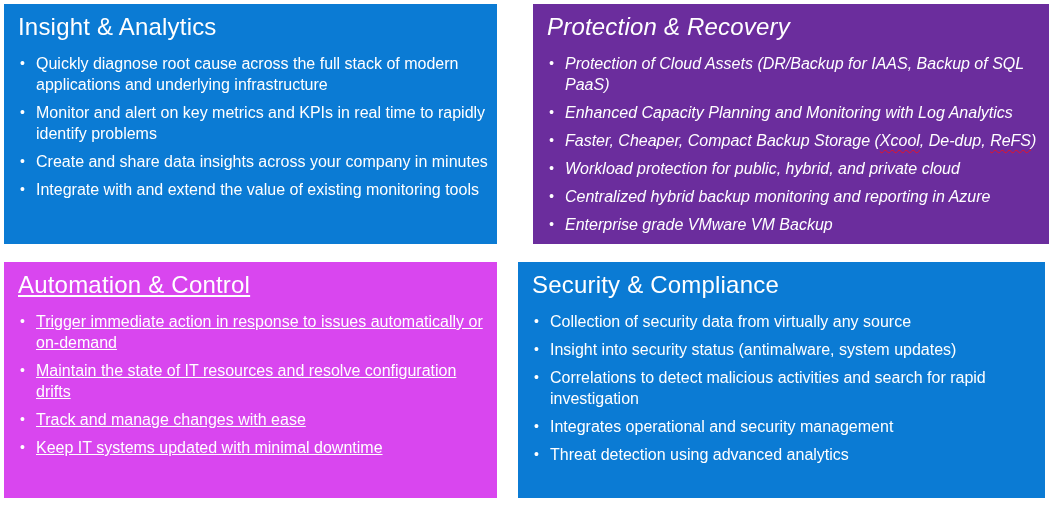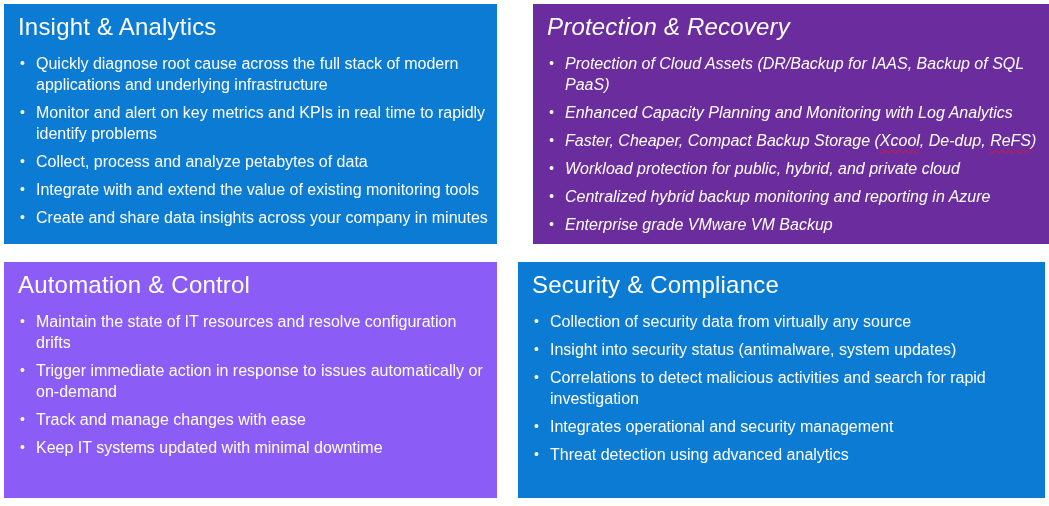--- a/index.html
+++ b/index.html
@@ -64,43 +64,42 @@
 </head>
 <body>
 
 <div id="slide">
 
   <section id="panel-0" class="panel" style="background: rgb(11, 123, 212);">
     <h2 class="panel-title">Insight &amp; Analytics</h2>
     <ul class="bullets">
         <li>Quickly diagnose root cause across the full stack of modern applications and underlying infrastructure</li>
         <li>Monitor and alert on key metrics and KPIs in real time to rapidly identify problems</li>
-        <li>Collect, process and analyze petabytes of data</li>
+        <li>Create and share data insights across your company in minutes</li>
         <li>Integrate with and extend the value of existing monitoring tools</li>
-        <li>Create and share data insights across your company in minutes</li>
       </ul>
   </section>
 
   <section id="panel-1" class="panel" style="background: rgb(107, 45, 157);">
     <h2 class="panel-title">Protection &amp; Recovery</h2>
     <ul class="bullets">
         <li>Protection of Cloud Assets (DR/Backup for IAAS, Backup of SQL PaaS)</li>
         <li>Enhanced Capacity Planning and Monitoring with Log Analytics</li>
         <li>Faster, Cheaper, Compact Backup Storage (<span class="misspelled">Xcool</span>, De-dup, <span class="misspelled">ReFS</span>)</li>
         <li>Workload protection for public, hybrid, and private cloud</li>
         <li>Centralized hybrid backup monitoring and reporting in Azure</li>
         <li>Enterprise grade VMware VM Backup</li>
       </ul>
   </section>
 
-  <section id="panel-2" class="panel" style="background: #8b5cf6;">
+  <section id="panel-2" class="panel" style="background: #d946ef; text-decoration: underline;">
     <h2 class="panel-title">Automation &amp; Control</h2>
     <ul class="bullets">
+        <li>Trigger immediate action in response to issues automatically or on-demand</li>
         <li>Maintain the state of IT resources and resolve configuration drifts</li>
-        <li>Trigger immediate action in response to issues automatically or on-demand</li>
         <li>Track and manage changes with ease</li>
         <li>Keep IT systems updated with minimal downtime</li>
       </ul>
   </section>
 
   <section id="panel-3" class="panel" style="background: rgb(11, 123, 212);">
     <h2 class="panel-title">Security &amp; Compliance</h2>
     <ul class="bullets">
         <li>Collection of security data from virtually any source</li>
         <li>Insight into security status (antimalware, system updates)</li>

